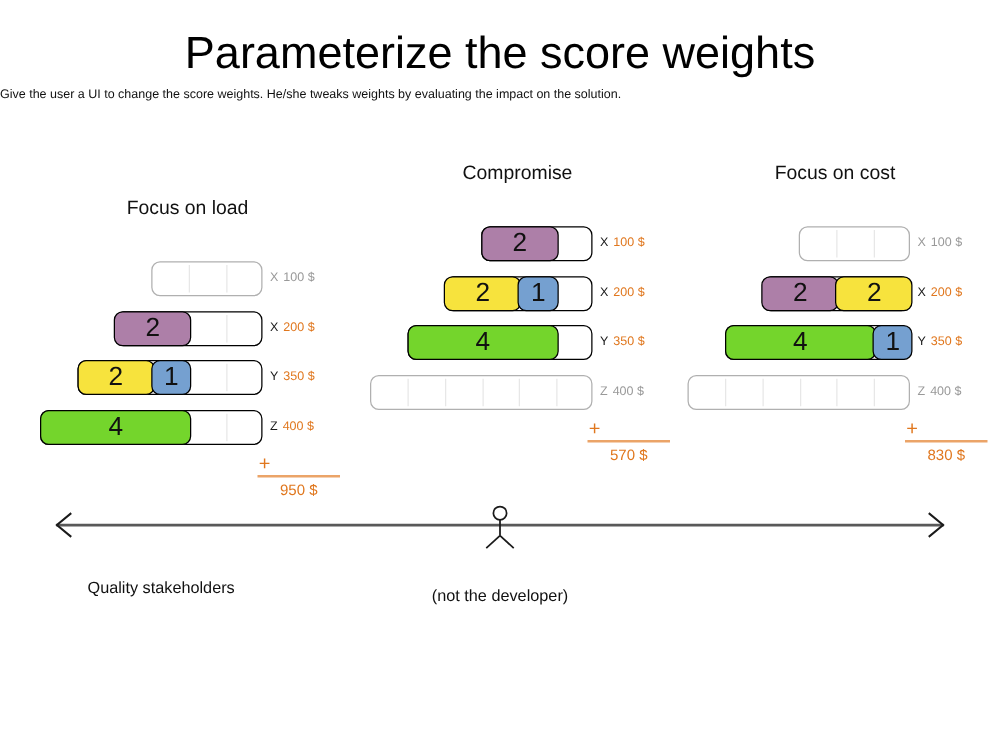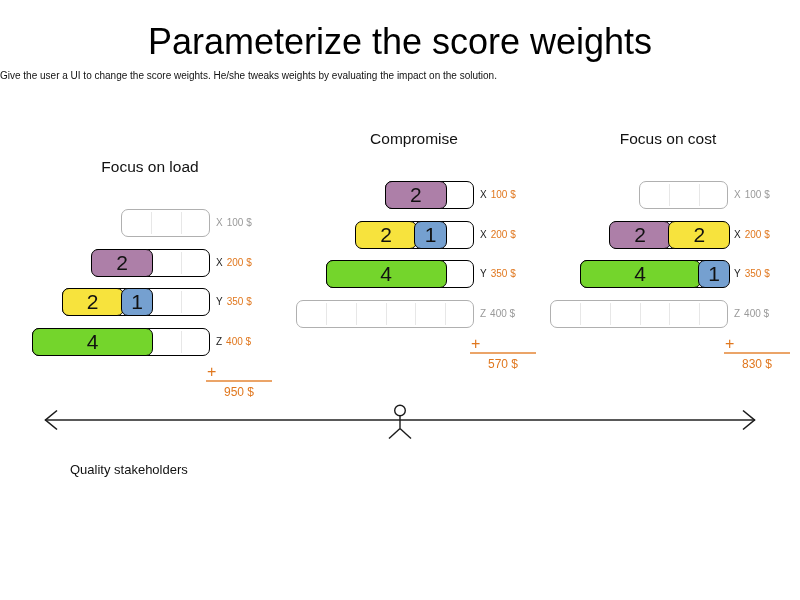--- a/index.html
+++ b/index.html
@@ -168,13 +168,14 @@
     <polyline points="743,10.5 754.5,20 743,29.5" fill="none" stroke="#1a1a1a" stroke-width="1.6"></polyline>
     <g stroke="#1a1a1a" stroke-width="1.4" fill="none">
       <circle cx="400" cy="10.5" r="5.3" fill="#ffffff"></circle>
       <line x1="400" y1="15.8" x2="400" y2="28.5"></line>
       <line x1="400" y1="28.5" x2="389" y2="38.5"></line>
       <line x1="400" y1="28.5" x2="411" y2="38.5"></line>
     </g>
   </svg>
 
   <div class="axis-label" id="qual">Quality stakeholders</div>
+  <div class="user-label" style="top:469px">(not the developer)</div>
 </div>
 
 </body></html>

